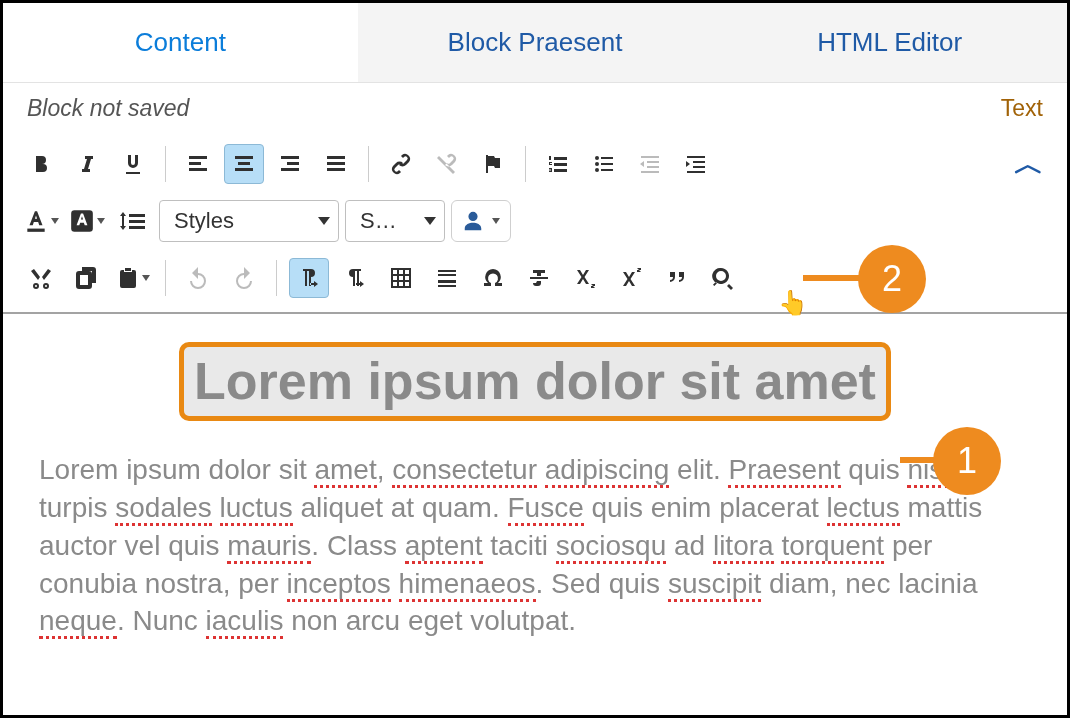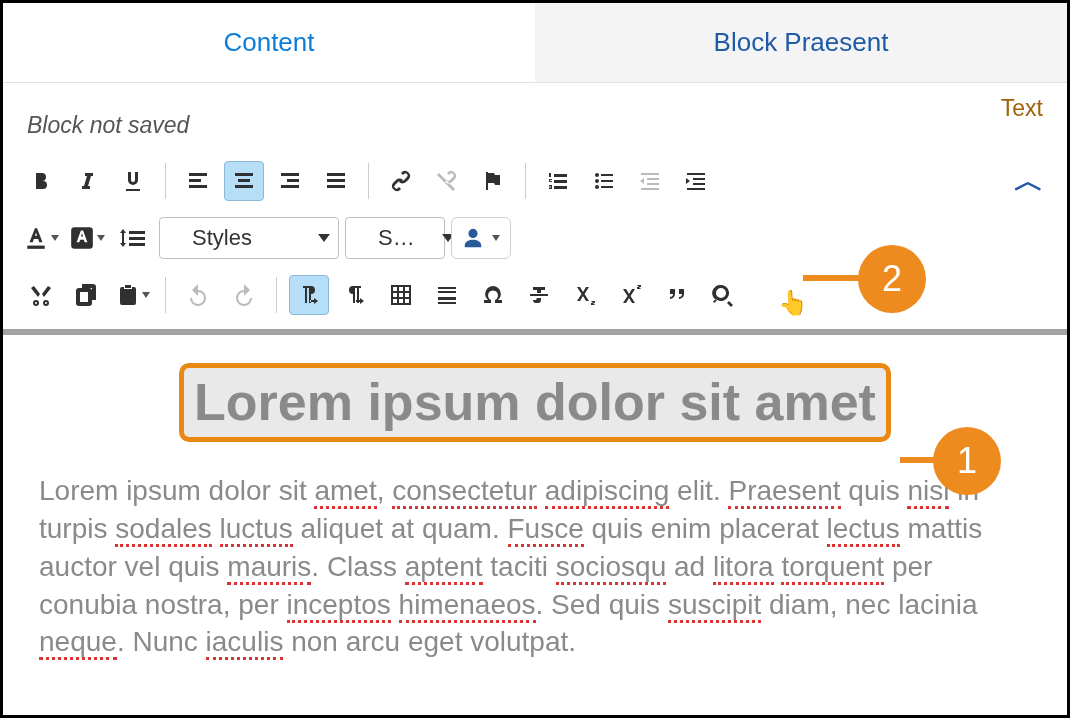--- a/index.html
+++ b/index.html
@@ -2,54 +2,55 @@
 <html><head>
 <meta charset="utf-8">
 <style>
   * { box-sizing: border-box; margin: 0; padding: 0; }
   body { font-family: Arial, Helvetica, sans-serif; background: #fff; }
   .frame { width: 1070px; height: 718px; border: 3px solid #000; position: relative; overflow: hidden; }
   .tabs { display: flex; background: #f4f4f4; border-bottom: 1px solid #e3e3e3; }
   .tab { flex: 1; text-align: center; padding: 24px 0; font-size: 26px; cursor: pointer; color: #1f5aa6; }
   .tab.active { background: #fff; color: #0b7dda; }
   .statusbar { display: flex; justify-content: space-between; padding: 12px 24px 8px 24px; font-size: 23px; }
-  .status-left { font-style: italic; color: #555; margin-top: 17px; }
+  .status-left { font-style: italic; color: #555; }
   .status-right { color: #a16207; }
   .toolbar { padding: 6px 18px; }
   .tb-row { display: flex; align-items: center; gap: 6px; padding: 8px 0; flex-wrap: nowrap; position: relative; }
   .tb-btn { width: 40px; height: 40px; display: flex; align-items: center; justify-content: center; border-radius: 4px; cursor: pointer; color: #303030; }
   .tb-btn.active { background: #b7def7; border: 1px solid #8cb9d6; }
   .tb-btn.disabled { color: #bbb; }
   .tb-sep { width: 1px; height: 36px; background: #ccc; margin: 0 6px; }
-  .tb-select { height: 42px; border: 1px solid #bfbfbf; border-radius: 4px; background: #fff; display: flex; align-items: center; padding: 0 8px 0 32px; font-size: 22px; color: #333; cursor: pointer; gap: 27px; }
+  .tb-select { height: 42px; border: 1px solid #bfbfbf; border-radius: 4px; background: #fff; display: flex; align-items: center; padding: 0 8px 0 14px; font-size: 22px; color: #333; cursor: pointer; gap: 27px; }
   .tb-select .caret { margin-left: auto; }
   .caret { width: 0; height: 0; border-left: 6px solid transparent; border-right: 6px solid transparent; border-top: 8px solid #333; }
   .caret-sm { width: 0; height: 0; border-left: 4px solid transparent; border-right: 4px solid transparent; border-top: 6px solid #555; display:inline-block; margin-left:2px; vertical-align:middle;}
   .chevron-up { color: #1f5aa6; font-size: 30px; font-weight: bold; }
   .collapse-cell { margin-left: auto; }
-  .content-area { border-top: 6px solid #a3a3a3; padding: 28px 36px 0 36px; }
+  .content-area { border-top: 2px solid #a3a3a3; padding: 28px 36px 0 36px; }
   .heading-box { border: 5px solid #e98913; border-radius: 10px; padding: 6px 10px; display: inline-block; background: #e9e9e9; position: relative; }
   .heading-text { font-size: 52px; font-weight: bold; color: #8a8a8a; background: #e9e9e9; line-height: 1.1; }
   .para { font-size: 28px; color: #8a8a8a; line-height: 1.35; margin-top: 30px; }
   .sp { border-bottom: 3px dotted #d33; }
   .callout { position: absolute; width: 68px; height: 68px; border-radius: 50%; background: #ee8b1f; color: #fff; font-size: 36px; display: flex; align-items: center; justify-content: center; z-index: 50; }
   .callout-line { position: absolute; height: 6px; background: #ee8b1f; z-index: 40; }
   .cursor-hand { position: absolute; font-size: 24px; z-index: 60; }
   svg { display: block; }
   .ico { fill: currentColor; }
   .person-btn { height: 42px; border: 1px solid #cfcfcf; border-radius: 6px; background:#fff; display:flex; align-items:center; padding: 0 10px; gap:6px; cursor:pointer; color:#2a5b99; position:relative;}
 </style>
 </head>
 <body>
 
 <div class="frame">
 
   <div class="tabs">
     <div class="tab active">Content</div>
     <div class="tab">Block Praesent</div>
+    <div class="tab">HTML Editor</div>
   </div>
 
   <div class="statusbar">
     <span class="status-left">Block not saved</span>
     <span class="status-right">Text</span>
   </div>
 
   <div class="toolbar">
 
     <div class="tb-row">

